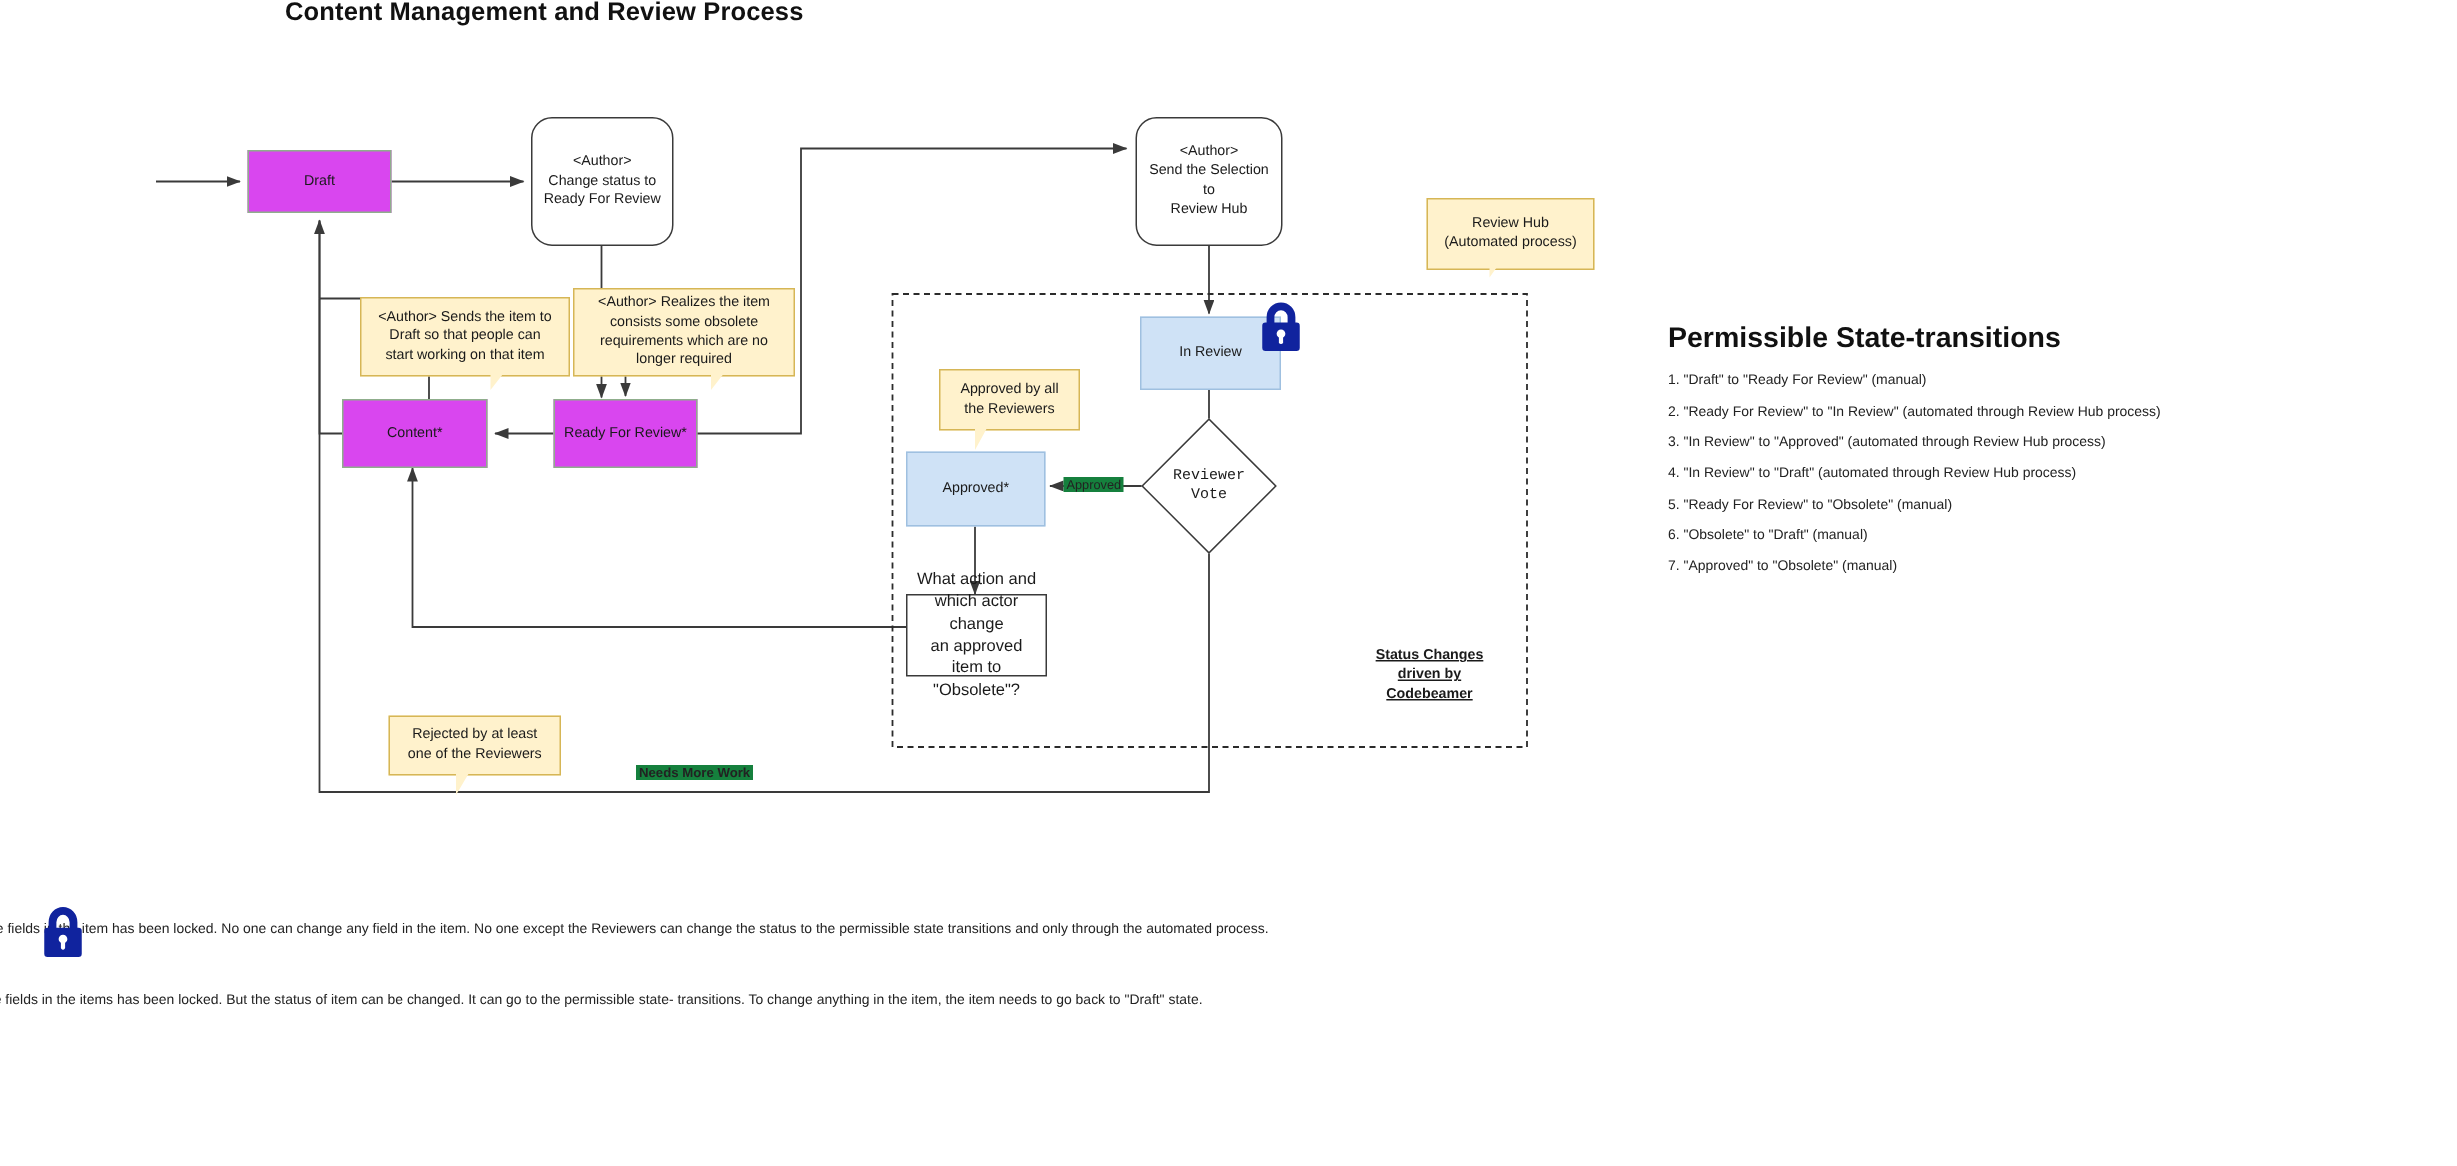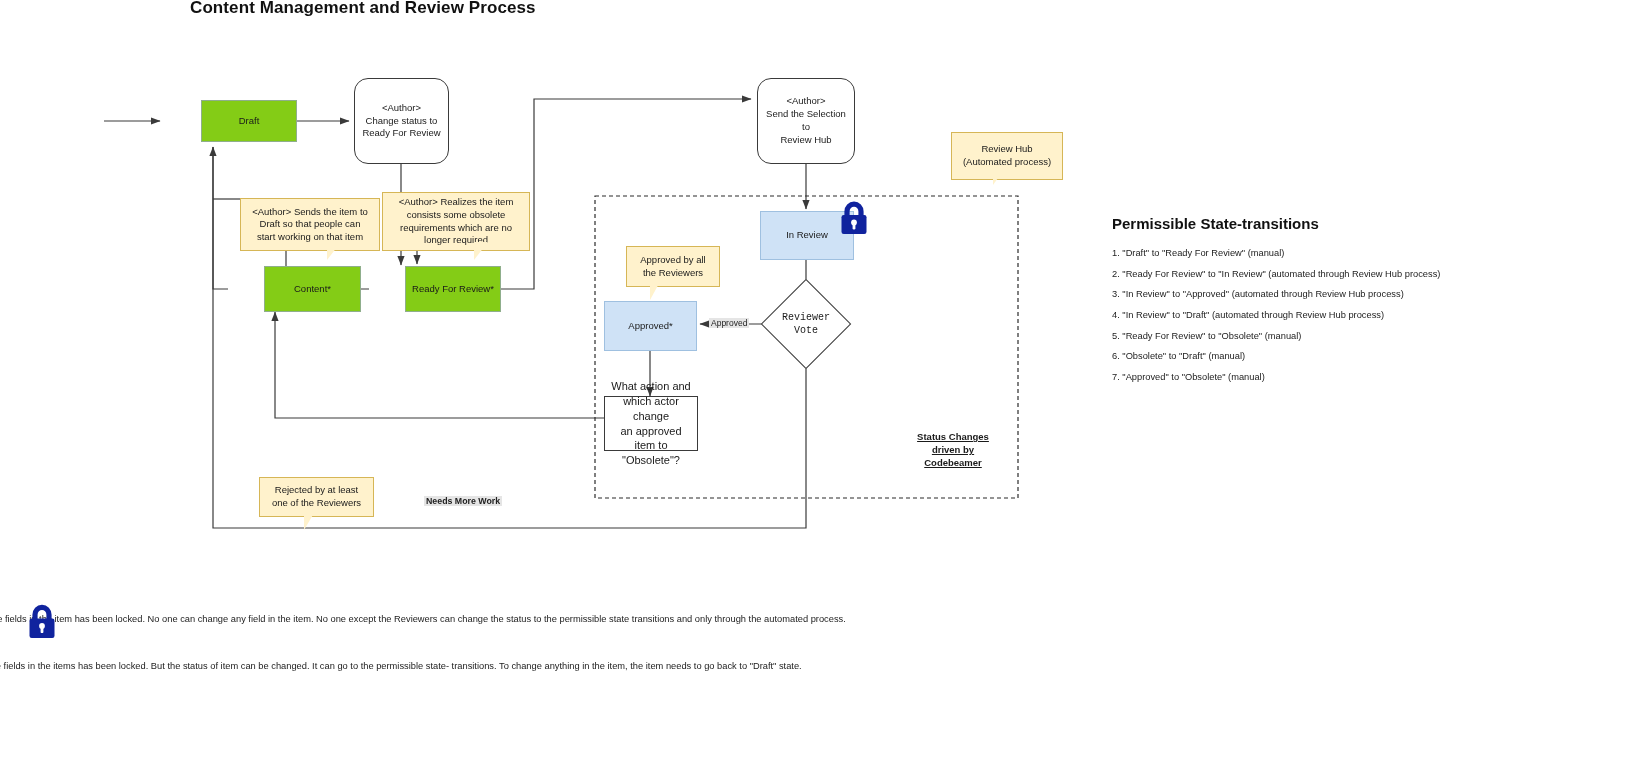--- a/index.html
+++ b/index.html
@@ -52,22 +52,21 @@
     color: #1a1a1a;
     padding: 2px 4px;
   }
   .node-rounded {
     border: 1.1px solid #3a3a3a;
     border-radius: 14px;
     background: #ffffff;
   }
   .node-green {
     border: 1.1px solid #8fae8c;
-    background: #84cc16;
-    margin-left: 36px;
+    background: #d946ef;
   }
   .node-blue {
     border: 1.1px solid #9fc0e0;
     background: #cfe2f6;
   }
   .node-plain {
     border: 1.1px solid #3a3a3a;
     background: #ffffff;
   }
 
@@ -111,41 +110,41 @@
   }
   .note-tail {
     position: absolute;
     width: 0; height: 0;
   }
 
   
   .edge-label {
     font-size: 8.5px;
     color: #222222;
-    background: #e5e5e5;
+    background: #15803d;
     padding: 0 2px;
     white-space: nowrap;
   }
   .zone-label {
     font-size: 9.5px;
     line-height: 1.38;
     color: #1a1a1a;
     text-align: center;
     font-weight: bold;
     text-decoration: underline;
   }
 
   
   .lock-icon { display: block; }
 
   
   .legend-title {
     left: 1112px;
     top: 215px;
-    font-size: 15px;
+    font-size: 19px;
     font-weight: bold;
     color: #111111;
     white-space: nowrap;
   }
   .legend-list {
     left: 1112px;
     top: 248px;
     width: 500px;
   }
   .legend-item {
@@ -276,21 +275,21 @@
     <div class="note-tail" style="left:24px;top:32px;border-left:12px solid #fff2cc;border-bottom:22px solid transparent;"></div>
   </div>
 
   <div class="abs" style="left:259px;top:477px;width:103px;height:32px;">
     <div class="note" style="width:100%;height:100%;">Rejected by at least<br>one of the Reviewers</div>
     <div class="note-tail" style="left:45px;top:31px;border-left:13px solid #fff2cc;border-bottom:22px solid transparent;"></div>
   </div>
 
   <div class="abs edge-label" style="left:709px;top:318px;">Approved</div>
 
-  <div class="abs edge-label" style="left:424px;top:496px;font-weight:bold;font-size:8.8px;text-align:right;">Needs More Work</div>
+  <div class="abs edge-label" style="left:424px;top:510px;font-weight:bold;font-size:8.8px;text-align:right;">Needs More Work</div>
 
   <div class="abs zone-label" style="left:892px;top:430px;width:122px;">Status Changes<br>driven by<br>Codebeamer</div>
 
   <div class="abs" style="left:837px;top:200px;width:34px;height:36px;">
     <svg class="lock-icon" width="34" height="36" viewBox="0 0 34 36" xmlns="http://www.w3.org/2000/svg">
       <path d="M10,16 L10,11.5 C10,7.4 13.1,4.2 17,4.2 C20.9,4.2 24,7.4 24,11.5 L24,16" fill="none" stroke="#10239e" stroke-width="5.2"></path>
       <rect x="4.5" y="15" width="25" height="19" rx="2.2" fill="#10239e"></rect>
       <circle cx="17" cy="22.5" r="2.9" fill="#ffffff"></circle>
       <rect x="15.6" y="23" width="2.8" height="6.4" rx="1.2" fill="#ffffff"></rect>
     </svg>

